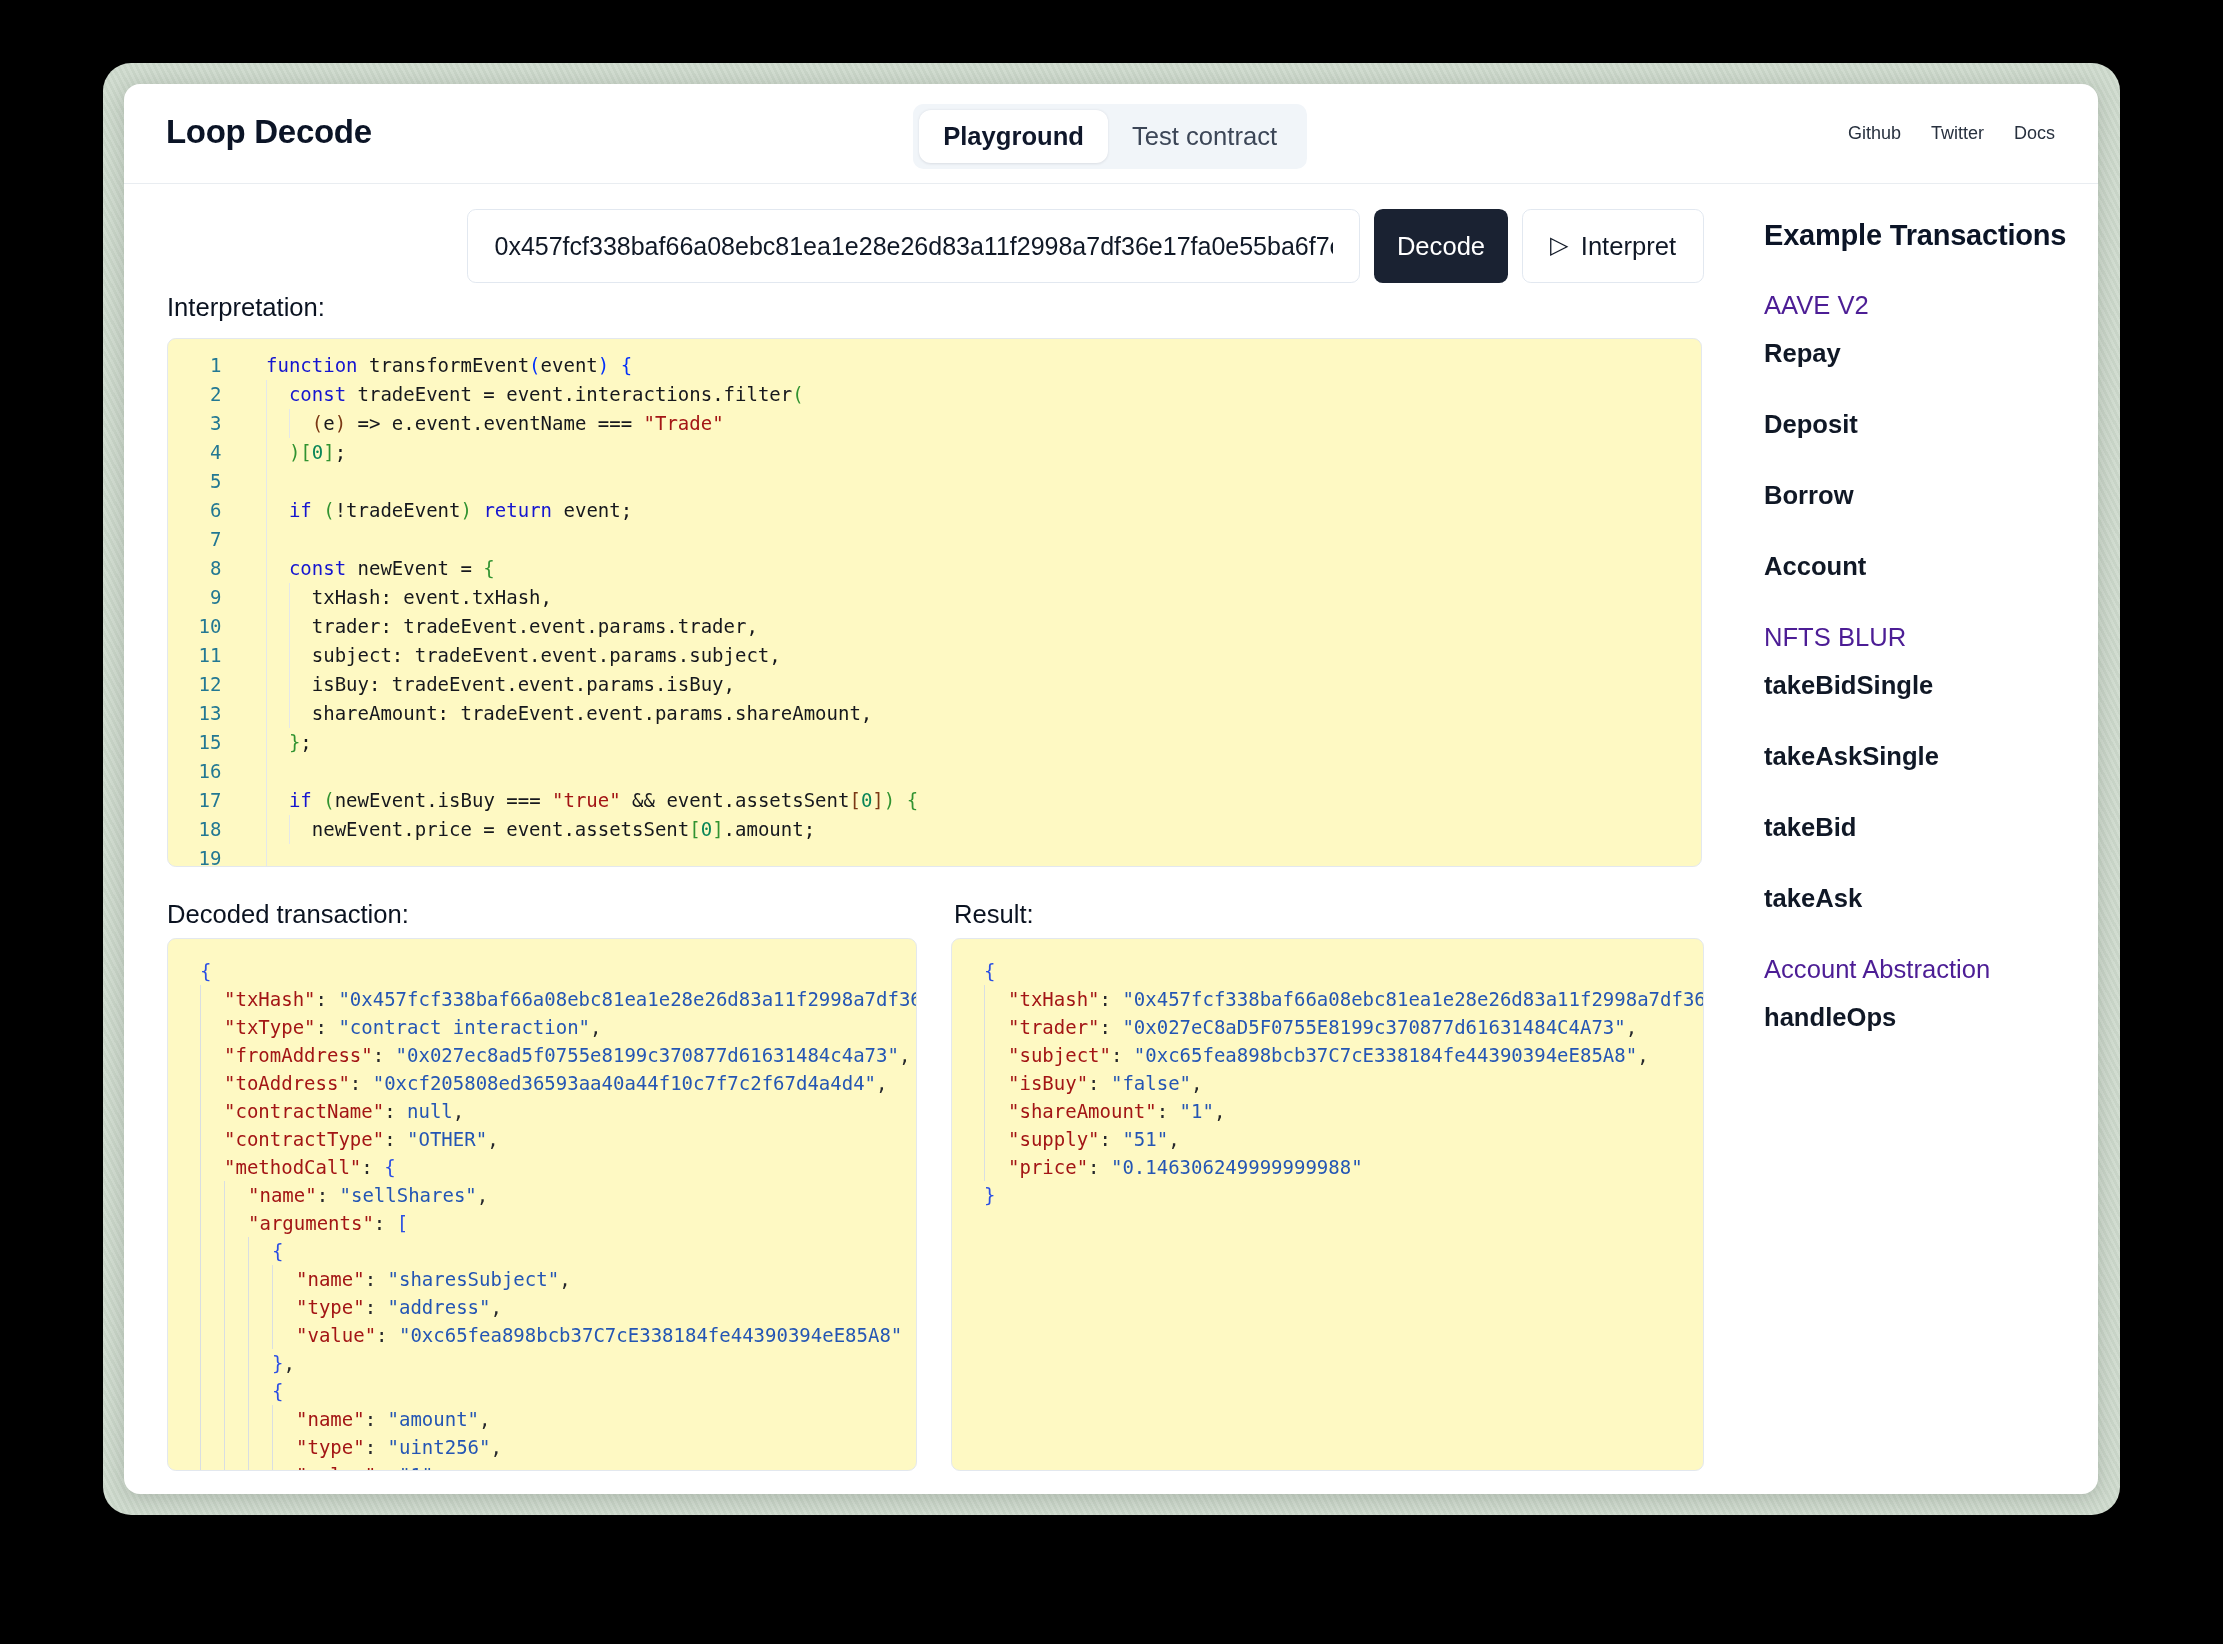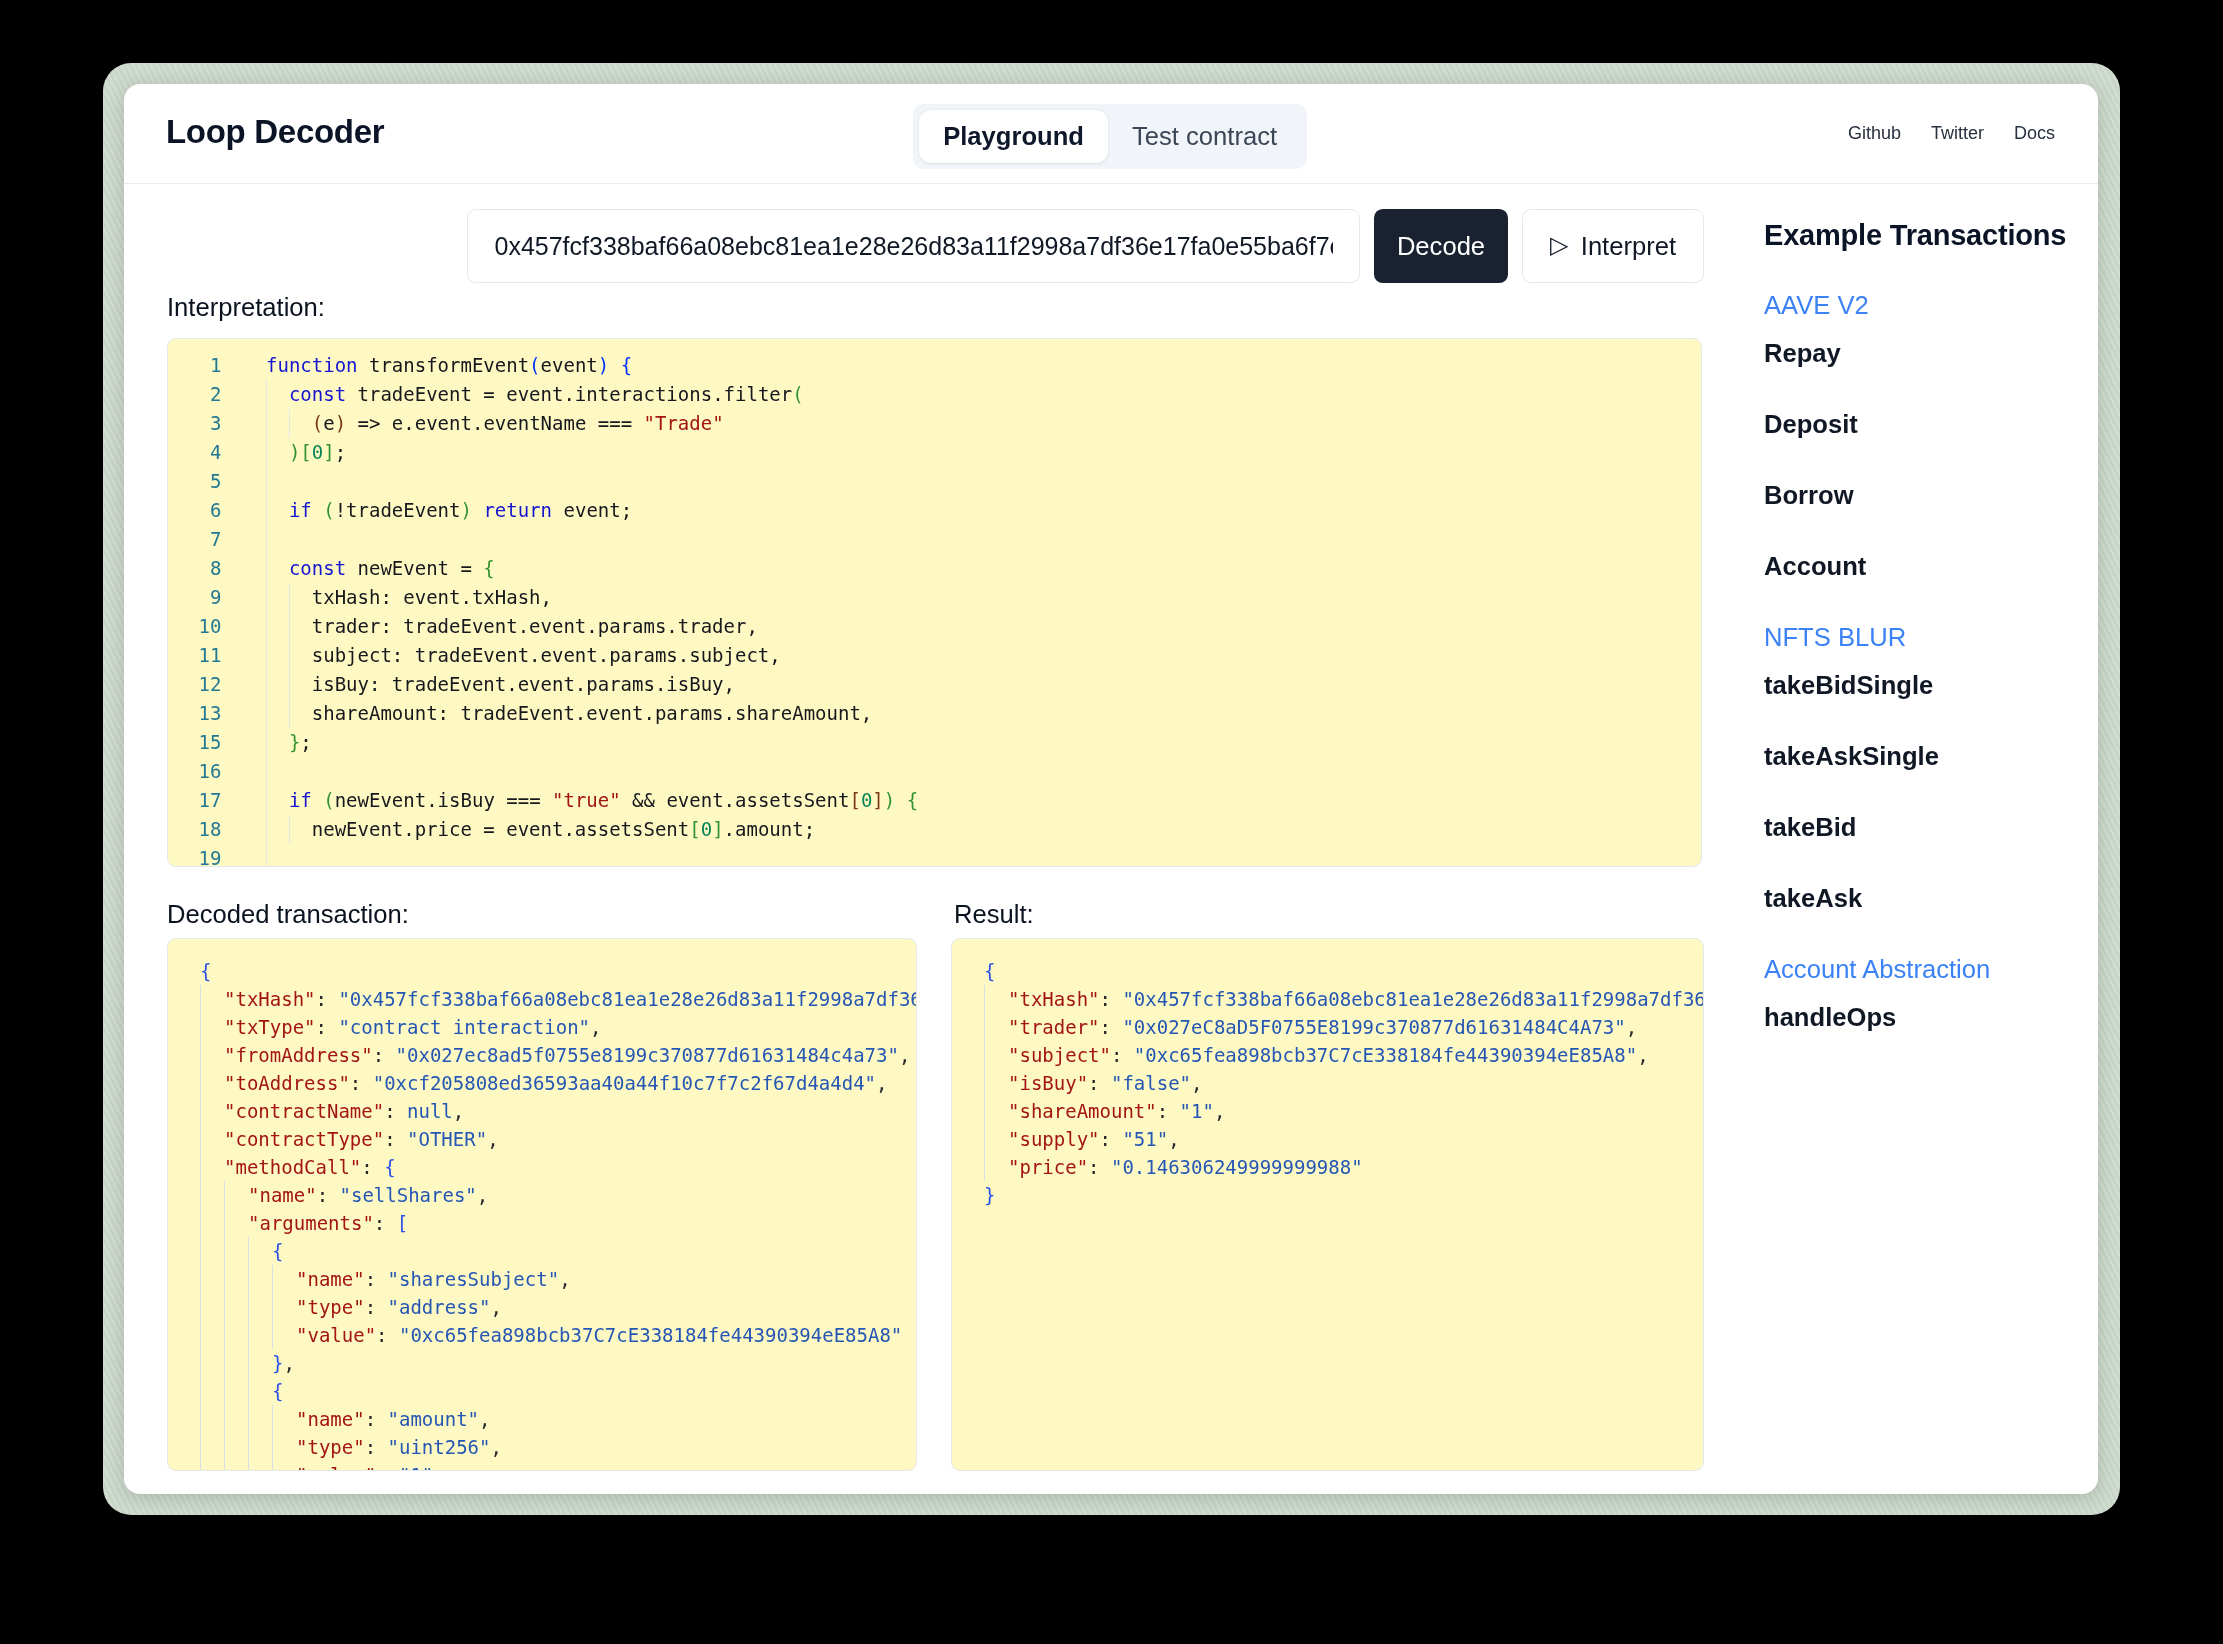--- a/index.html
+++ b/index.html
@@ -81,32 +81,32 @@
   .t-nu { color:#098658; }
   .t-jb { color:#2a4fe4; }
   .t-jk { color:#a31515; }
   .t-js { color:#2456b4; }
   .t-jp { color:#26282c; }
   .t-jn { color:#2456b4; }
 
   
   .sidebar { position:absolute; left:1640px; top:135px; width:318px; }
   .sidebar h2 { font-size:29px; font-weight:700; color:#0b1426; letter-spacing:-0.2px; margin-bottom:37px; }
-  .shead { font-size:25.6px; color:#3b82f6; margin-bottom:16px; line-height:32px; }
+  .shead { font-size:25.6px; color:#4c1d95; margin-bottom:16px; line-height:32px; }
   .sitem { font-size:25.6px; color:#101826; font-weight:600; margin-bottom:39px; line-height:32px; cursor:pointer; }
 </style>
 </head>
 <body>
 
 <div class="stage">
   <div class="frame">
     <div class="card">
 
       <div class="header">
-        <div class="app-title">Loop Decoder</div>
+        <div class="app-title">Loop Decode</div>
         <div class="tabs">
           <div class="tab active">Playground</div>
           <div class="tab">Test contract</div>
         </div>
         <nav class="links">
           <a>Github</a>
           <a>Twitter</a>
           <a>Docs</a>
         </nav>
       </div>

